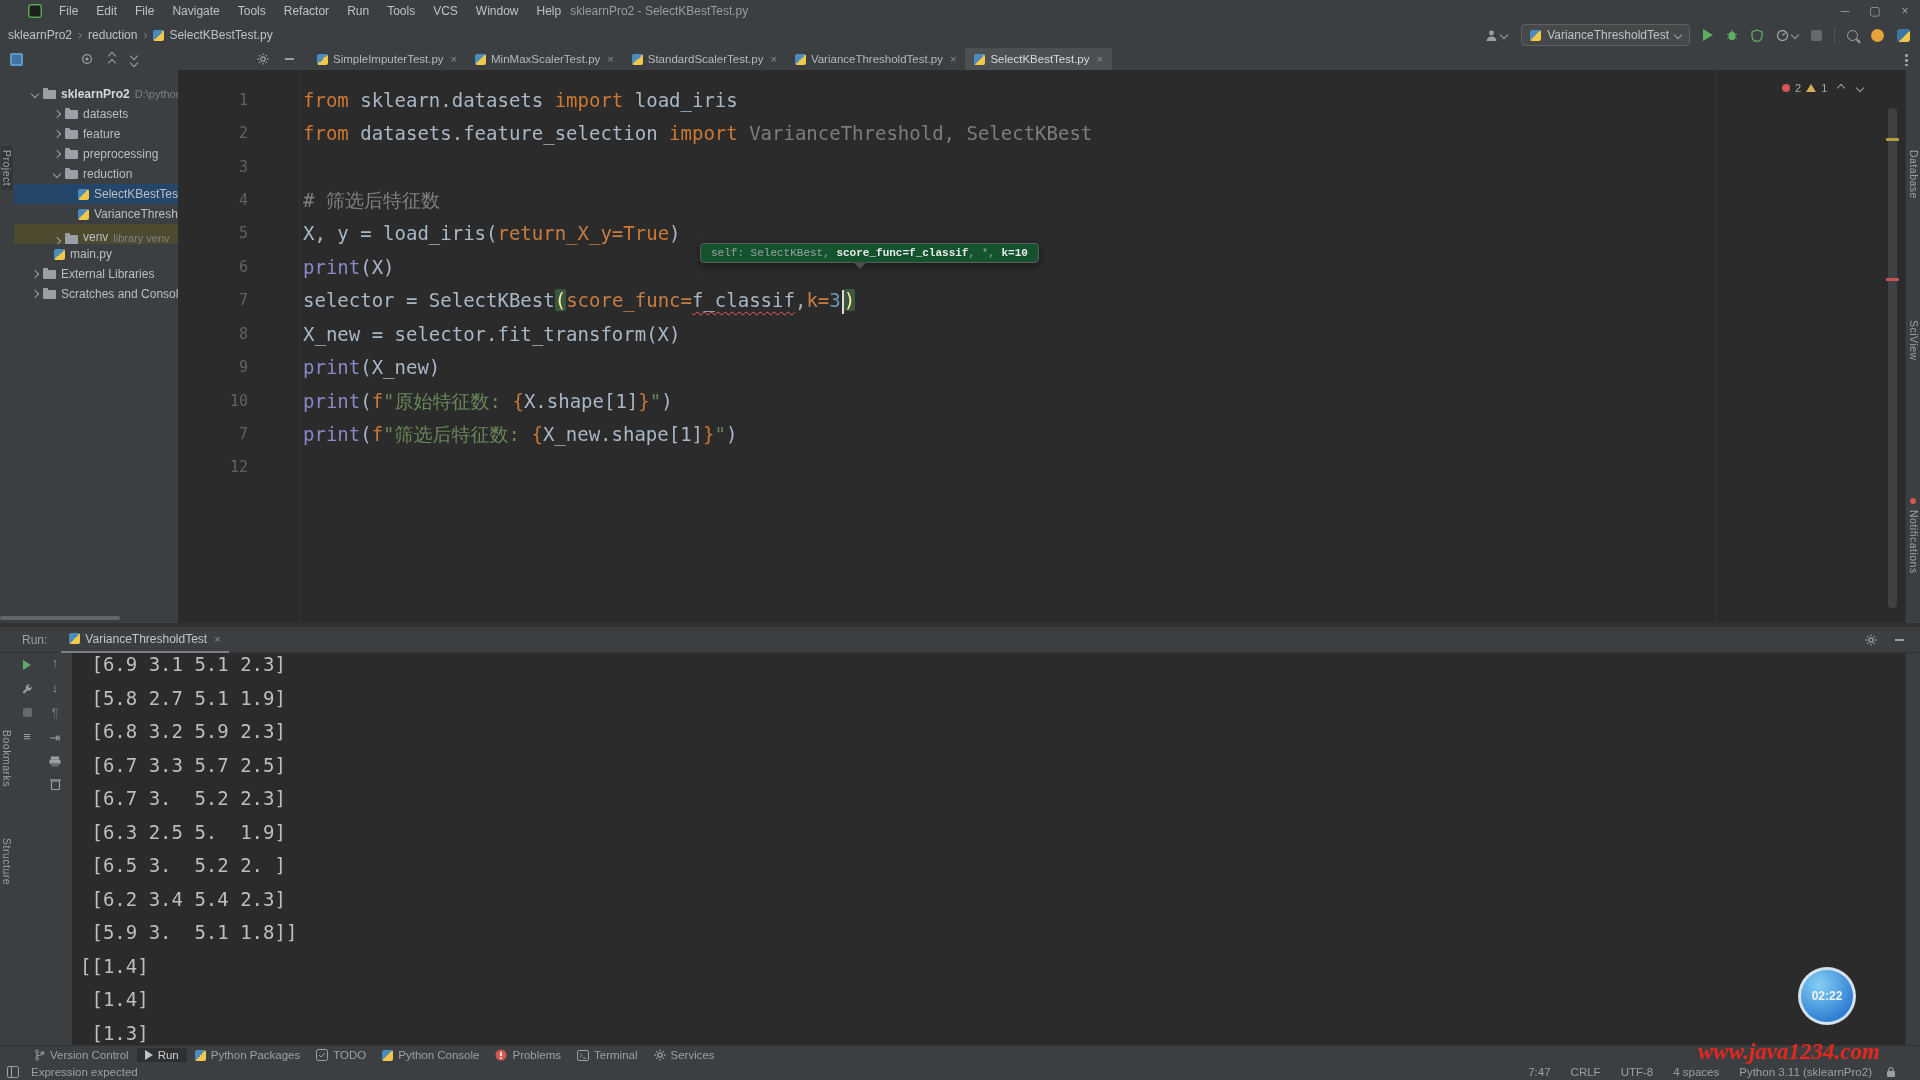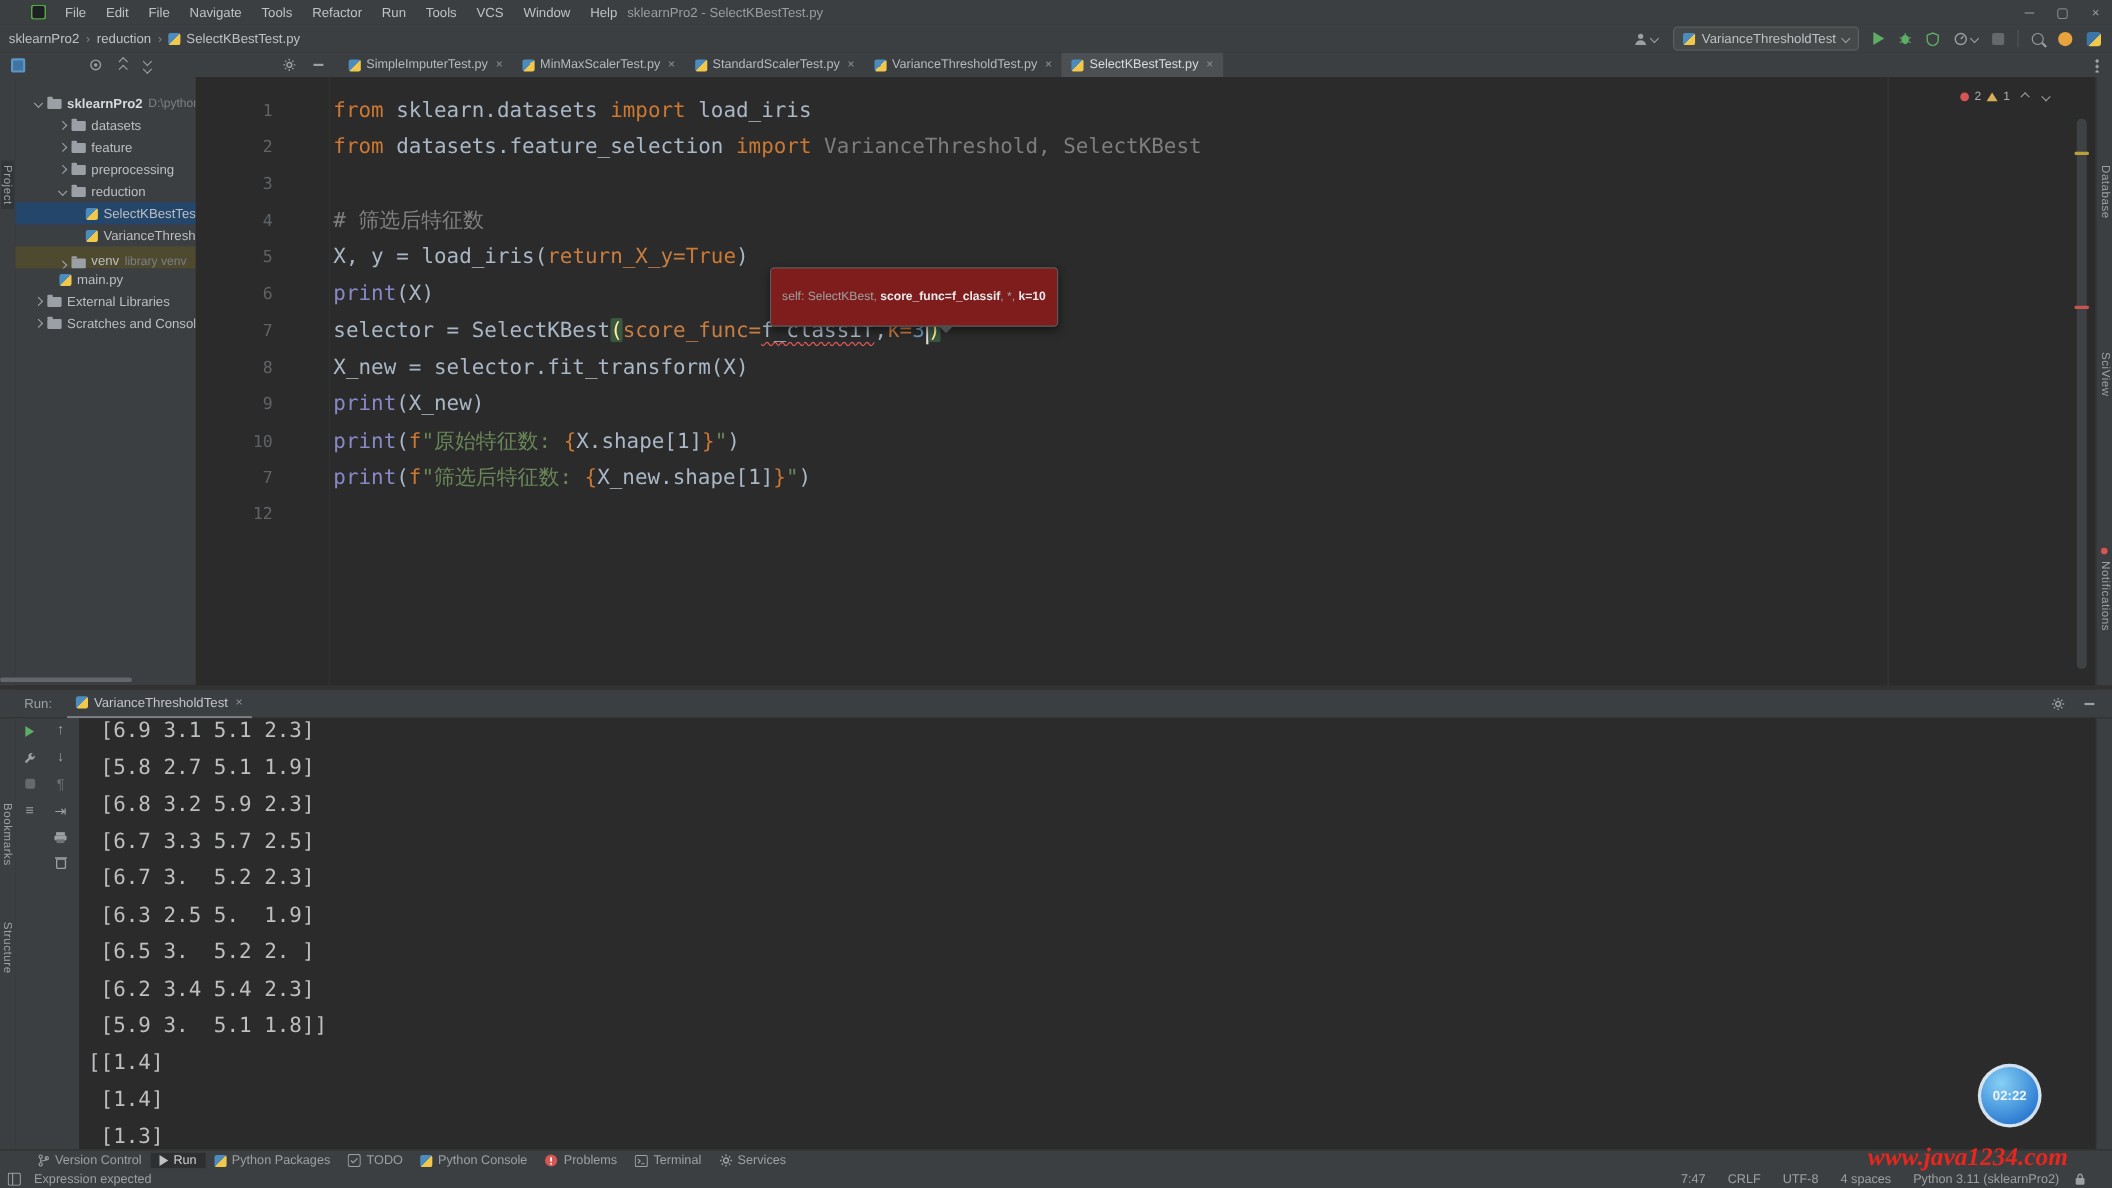--- a/index.html
+++ b/index.html
@@ -68,22 +68,22 @@
   .tk-br{color:#cc7832;}
   .tk-err{color:#a9b7c6;text-decoration:underline wavy #f25b5b 1px;text-underline-offset:4px;}
   .tk-hl{color:#ffef9e;background:#3a5740;border-radius:2px;}
   .tk-cr{display:inline-block;width:0;height:24px;border-left:2px solid #dcdcdc;vertical-align:middle;margin-left:1px;}
   #margin-guide{left:1716px;top:70px;width:1px;height:553px;background:#35383a;}
   #gutter-line{left:299px;top:70px;width:1px;height:553px;background:#313335;}
   #ed-scroll{left:1888px;top:108px;width:9px;height:500px;background:#3f4244;border-radius:4px;}
   .ed-mark{position:absolute;left:1886px;width:13px;height:3px;border-radius:1px;}
 
   
-  #tooltip{left:700px;top:243px;background:#7f1d1d;border:1px solid #5b5d5f;border-radius:4px;
-           padding:20px 10px;font-family:Liberation Sans, sans-serif;font-size:11px;color:#9da0a3;
+  #tooltip{left:700px;top:243px;background:#14532d;border:1px solid #5b5d5f;border-radius:4px;
+           padding:3px 10px;font-family:Liberation Mono, monospace;font-size:11px;color:#9da0a3;
            box-shadow:0 3px 8px rgba(0,0,0,.45);white-space:pre;}
   #tooltip b{color:#e8eaec;font-weight:bold;}
   #tooltip::after{content:"";position:absolute;left:152px;bottom:-7px;
                   border-left:7px solid transparent;border-right:7px solid transparent;border-top:7px solid #4b4d4f;}
 
   
   #splitter{left:0;top:623px;width:1920px;height:4px;background:#323232;}
   #run-header{left:0;top:627px;width:1920px;height:25px;background:#3c3f41;border-bottom:1px solid #323232;}
   #run-bg{left:72px;top:653px;width:1833px;height:392px;background:#2b2b2b;}
   #run-gutter{left:14px;top:653px;width:58px;height:392px;background:#3c3f41;border-right:1px solid #323232;}

